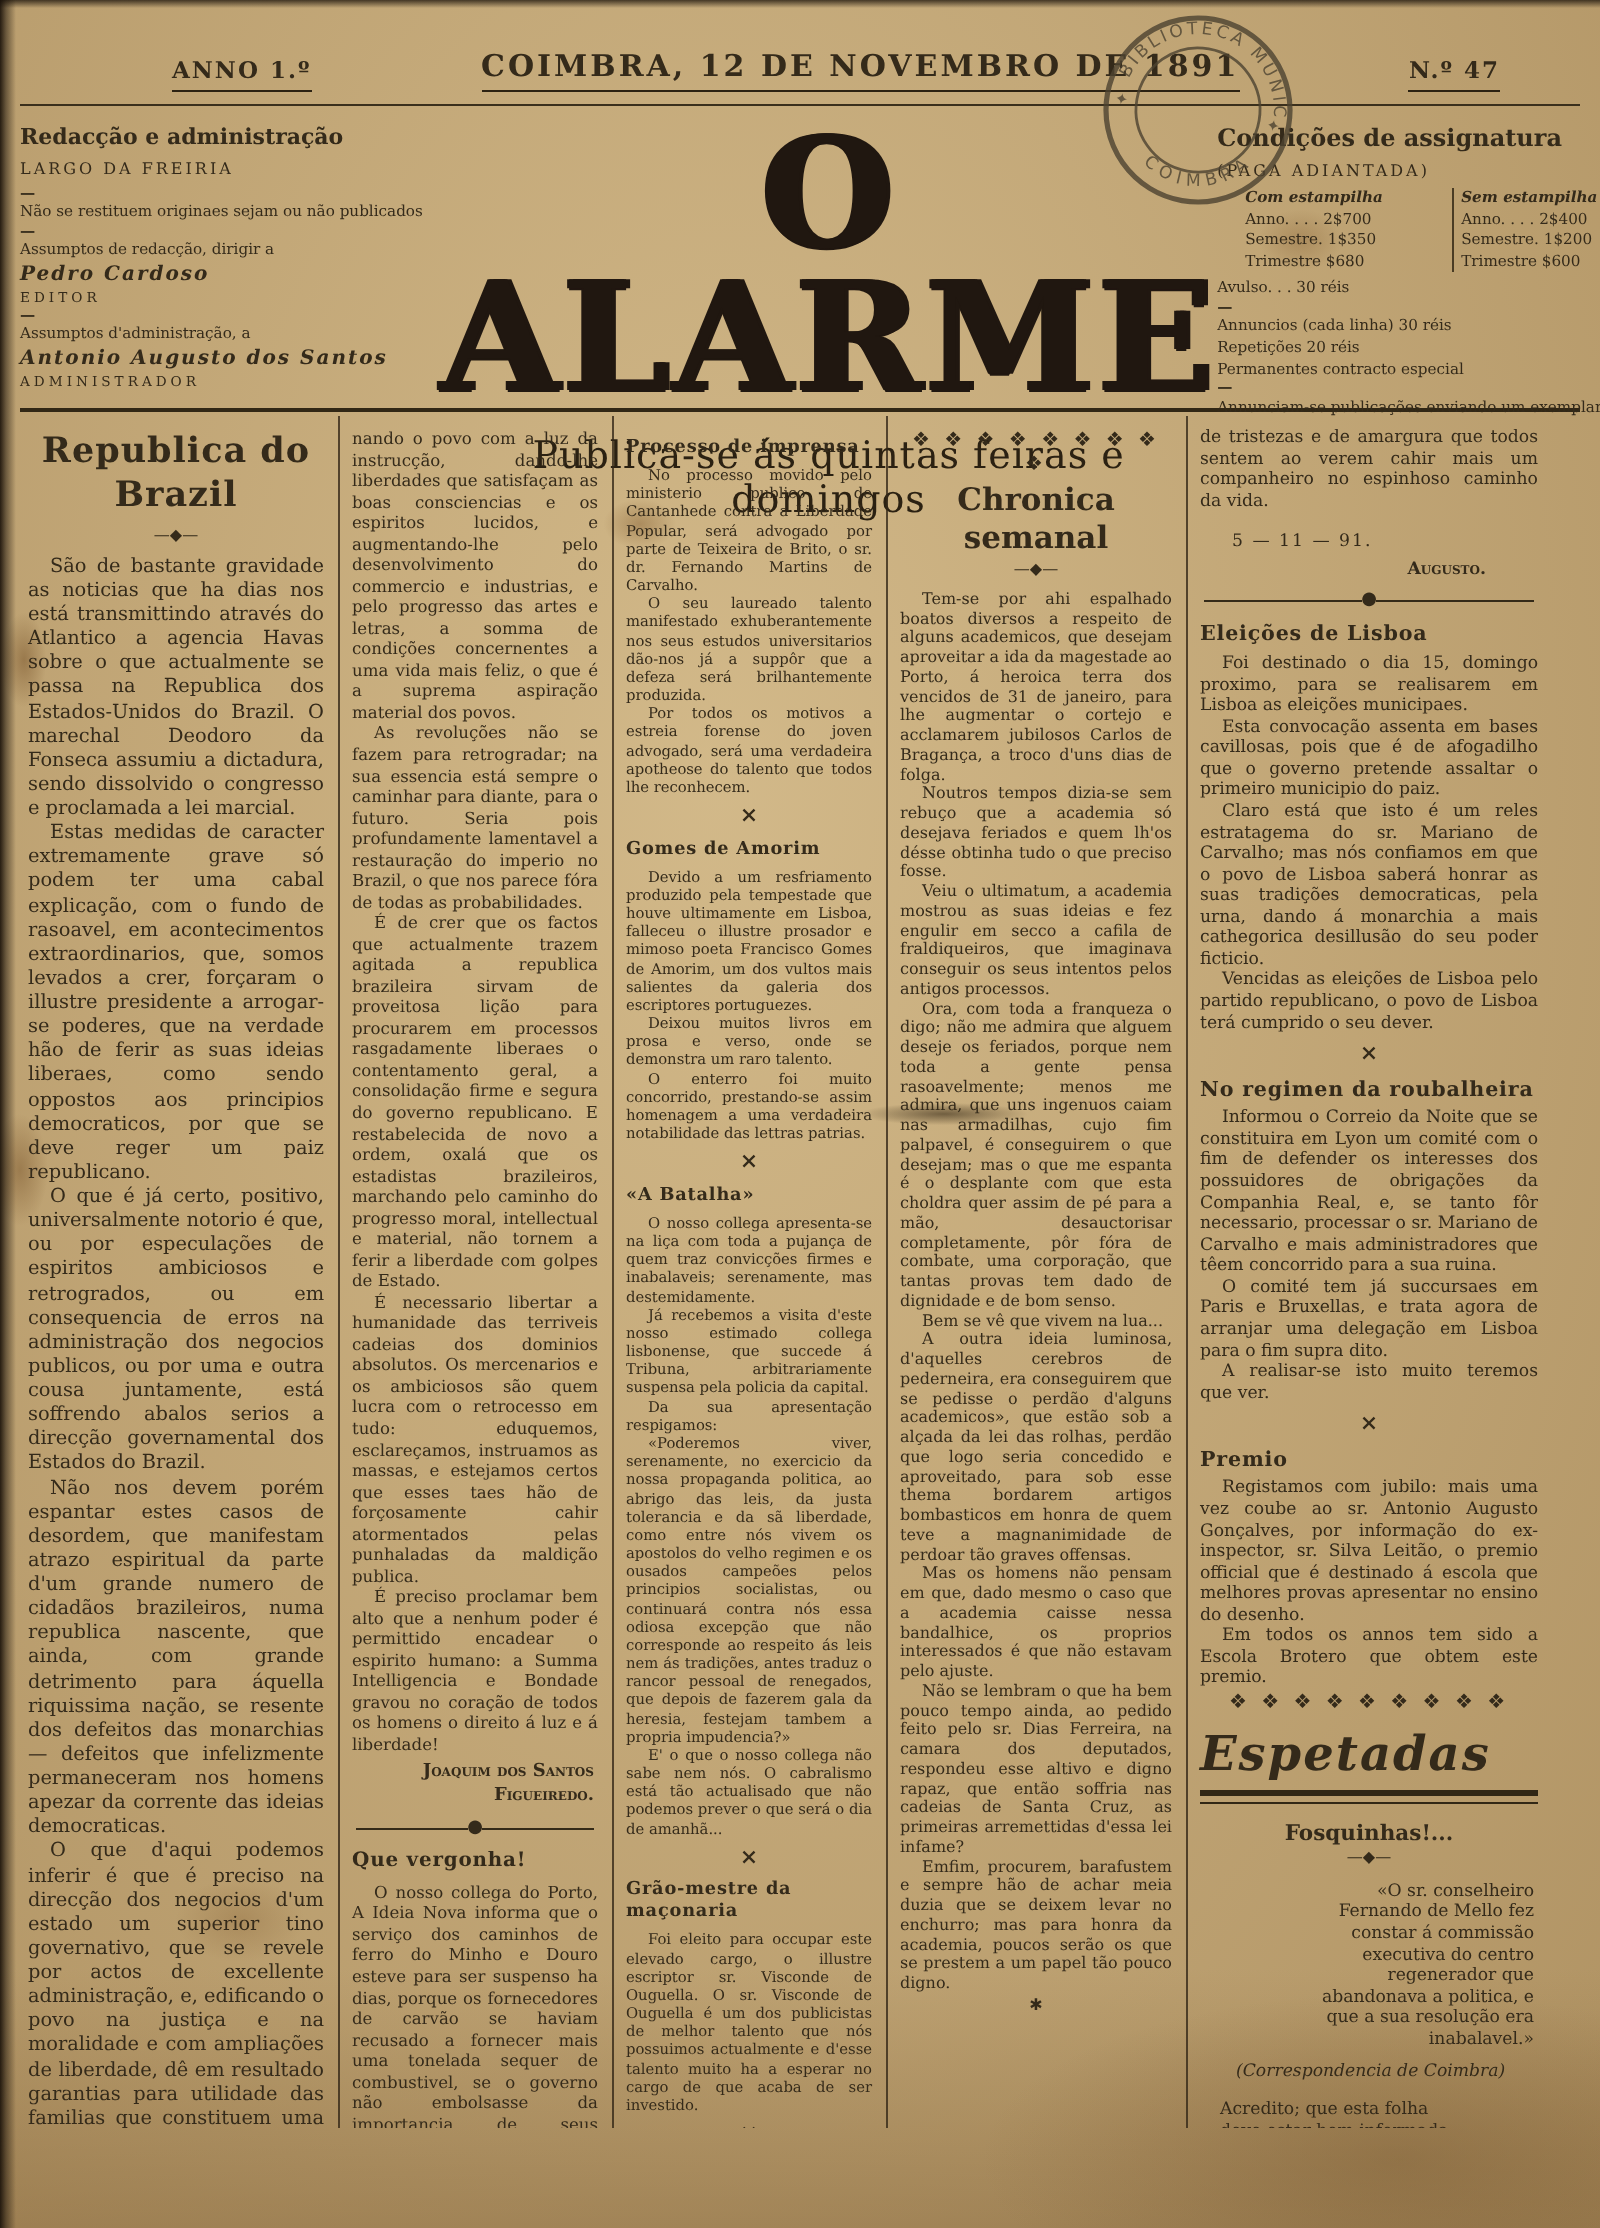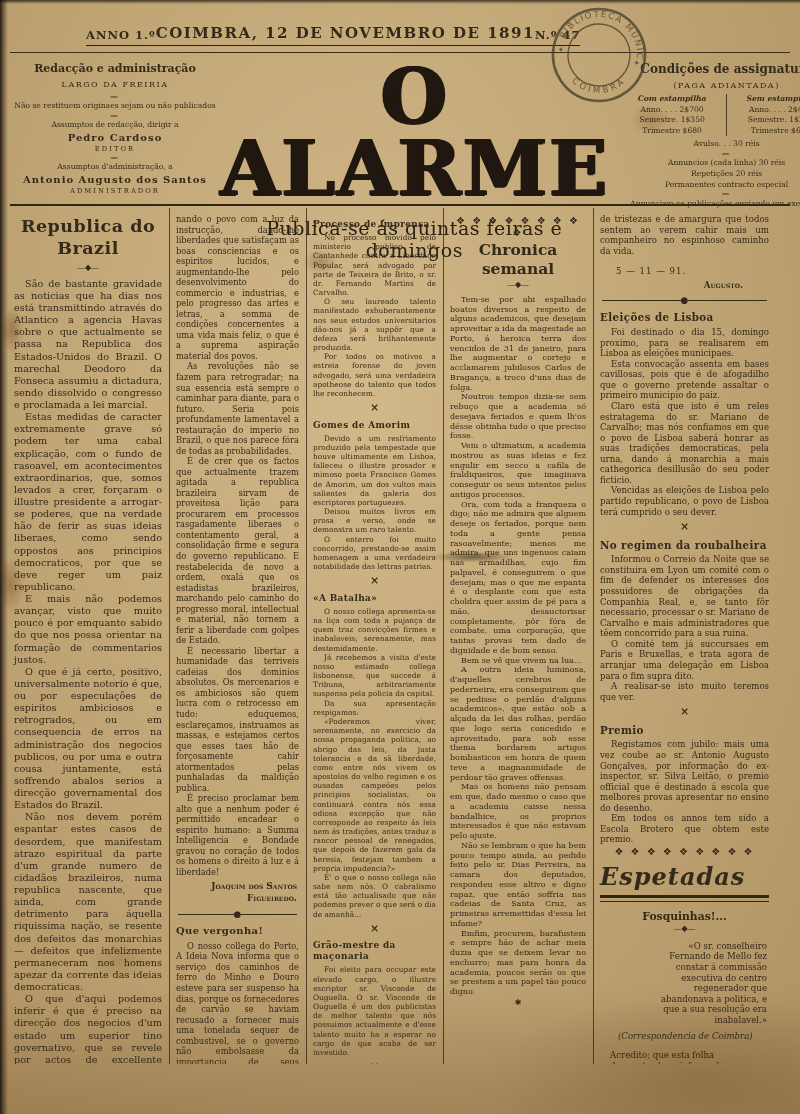--- a/index.html
+++ b/index.html
@@ -15,37 +15,37 @@
       radial-gradient(ellipse 16px 34px at 12px 330px, rgba(122,86,44,.55), rgba(122,86,44,0) 70%),
       radial-gradient(ellipse 20px 40px at 10px 585px, rgba(122,86,44,.5), rgba(122,86,44,0) 70%),
       radial-gradient(ellipse 26px 18px at 320px 262px, rgba(130,92,48,.45), rgba(130,92,48,0) 70%),
       radial-gradient(ellipse 30px 22px at 650px 120px, rgba(130,92,48,.35), rgba(130,92,48,0) 70%),
       radial-gradient(ellipse 46px 30px at 120px 960px, rgba(130,92,48,.30), rgba(130,92,48,0) 70%),
       radial-gradient(ellipse 300px 120px at 700px 1080px, rgba(110,78,40,.35), rgba(110,78,40,0) 70%),
       linear-gradient(0deg, rgba(116,84,44,.35) 0px, rgba(116,84,44,0) 130px),
       radial-gradient(ellipse at 45% 35%, rgba(255,244,210,.20), rgba(92,62,26,.22));
   }
   
-  .topline{display:flex;align-items:flex-end;
+  .topline{display:flex;justify-content:space-between;align-items:flex-end;
     padding:24px 46px 0 86px;font-weight:bold;}
   .topline .u{border-bottom:1.5px solid #2c2212;padding-bottom:3px;}
   .anno{font-size:11.5px;letter-spacing:1px;}
   .dateline{font-size:15px;letter-spacing:1.5px;}
   .numero{font-size:11.5px;letter-spacing:1px;margin-right:4px;}
   .header-rule{height:1px;background:#3a2f1c;margin:6px 10px 0 10px;}
   
   .stamp{position:absolute;left:548px;top:4px;width:102px;height:102px;opacity:.8;transform:rotate(10deg);}
   
   .masthead{display:grid;grid-template-columns:210px 1fr 236px;padding:8px 10px 0 10px;height:140px;}
-  .mh-box{text-align:center;font-size:7.6px;line-height:1.4;}
+  .mh-box{font-size:7.6px;line-height:1.4;}
   .mh-box .sep{letter-spacing:2px;font-weight:bold;line-height:1.1;}
   .mh-h1{font-weight:bold;font-size:11px;margin-bottom:3px;}
   .mh-addr{font-size:8px;letter-spacing:1.5px;margin-bottom:2px;}
   .mh-it{}
-  .mh-name{font-weight:bold;font-size:10px;letter-spacing:1px;}
+  .mh-name{font-weight:bold;font-size:10px;letter-spacing:1px;font-style:italic;}
   .mh-role{font-size:6.8px;letter-spacing:2px;}
   .title{font-size:76px;font-weight:bold;text-align:center;line-height:.95;
     letter-spacing:2px;color:#201710;margin-top:0;
     text-shadow:2px 0 0 currentColor,-1px 0 0 currentColor,0 1px 0 currentColor;}
   .subtitle{font-size:19px;text-align:center;margin-top:12px;letter-spacing:.5px;color:#2b2112;}
   .sub-h1{font-weight:bold;font-size:12px;margin-bottom:2px;}
   .sub-h2{font-size:8px;letter-spacing:1.5px;margin-bottom:3px;}
   .sub-table{display:grid;grid-template-columns:1fr 1fr;margin:0 14px;}
   .sub-table .c1{border-right:1px solid #4a3c24;padding-right:4px;}
   .sub-table .c2{padding-left:4px;}
@@ -156,21 +156,20 @@
   </div>
 
   <div class="bodyrule"></div>
 
   <div class="cols">
     <div class="col c-1">
         <div class="b-title">Republica do Brazil</div>
         <div class="b-orn">—◆—</div>
         <div class="b-p">São de bastante gravidade as noticias que ha dias nos está transmittindo através do Atlantico a agencia Havas sobre o que actualmente se passa na Republica dos Estados-Unidos do Brazil. O marechal Deodoro da Fonseca assumiu a dictadura, sendo dissolvido o congresso e proclamada a lei marcial.</div>
         <div class="b-p">Estas medidas de caracter extremamente grave só podem ter uma cabal explicação, com o fundo de rasoavel, em acontecimentos extraordinarios, que, somos levados a crer, forçaram o illustre presidente a arrogar-se poderes, que na verdade hão de ferir as suas ideias liberaes, como sendo oppostos aos principios democraticos, por que se deve reger um paiz republicano.</div>
-        <div class="b-p">E mais não podemos avançar, visto que muito pouco é por emquanto sabido do que nos possa orientar na formação de commentarios justos.</div>
         <div class="b-p">O que é já certo, positivo, universalmente notorio é que, ou por especulações de espiritos ambiciosos e retrogrados, ou em consequencia de erros na administração dos negocios publicos, ou por uma e outra cousa juntamente, está soffrendo abalos serios a direcção governamental dos Estados do Brazil.</div>
         <div class="b-p">Não nos devem porém espantar estes casos de desordem, que manifestam atrazo espiritual da parte d'um grande numero de cidadãos brazileiros, numa republica nascente, que ainda, com grande detrimento para áquella riquissima nação, se resente dos defeitos das monarchias — defeitos que infelizmente permaneceram nos homens apezar da corrente das ideias democraticas.</div>
         <div class="b-p">O que d'aqui podemos inferir é que é preciso na direcção dos negocios d'um estado um superior tino governativo, que se revele por actos de excellente administração, e, edificando o povo na justiça e na moralidade e com ampliações de liberdade, dê em resultado garantias para utilidade das familias que constituem uma nação. O que é fóra d'isto produz o mal estar geral, fomenta a desordem e gera a anarchia. Infelizmente temos d'isto o exemplo em nós; Deus queira que depois, em melhores tempos que, esperamos, hão de vir, homens democratas, sinceramente dedicados á causa commum, mostrem, num governo altamente civilisador, a superioridade dos principios democraticos, illumi-</div>
       </div>
     <div class="col c-2">
         <div class="b-p0">nando o povo com a luz da instrucção, dando-lhe liberdades que satisfaçam as boas consciencias e os espiritos lucidos, e augmentando-lhe pelo desenvolvimento do commercio e industrias, e pelo progresso das artes e letras, a somma de condições concernentes a uma vida mais feliz, o que é a suprema aspiração material dos povos.</div>
         <div class="b-p">As revoluções não se fazem para retrogradar; na sua essencia está sempre o caminhar para diante, para o futuro. Seria pois profundamente lamentavel a restauração do imperio no Brazil, o que nos parece fóra de todas as probabilidades.</div>
         <div class="b-p">É de crer que os factos que actualmente trazem agitada a republica brazileira sirvam de proveitosa lição para procurarem em processos rasgadamente liberaes o contentamento geral, a consolidação firme e segura do governo republicano. E restabelecida de novo a ordem, oxalá que os estadistas brazileiros, marchando pelo caminho do progresso moral, intellectual e material, não tornem a ferir a liberdade com golpes de Estado.</div>
         <div class="b-p">É necessario libertar a humanidade das terriveis cadeias dos dominios absolutos. Os mercenarios e os ambiciosos são quem lucra com o retrocesso em tudo: eduquemos, esclareçamos, instruamos as massas, e estejamos certos que esses taes hão de forçosamente cahir atormentados pelas punhaladas da maldição publica.</div>
         <div class="b-p">É preciso proclamar bem alto que a nenhum poder é permittido encadear o espirito humano: a Summa Intelligencia e Bondade gravou no coração de todos os homens o direito á luz e á liberdade!</div>

